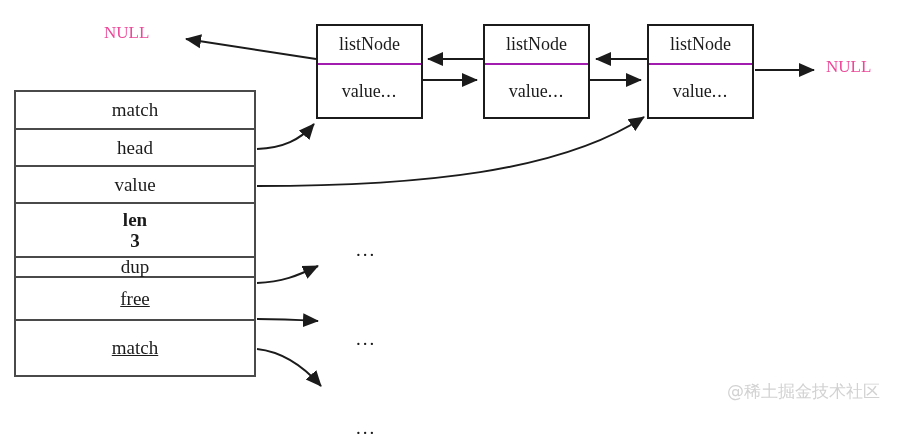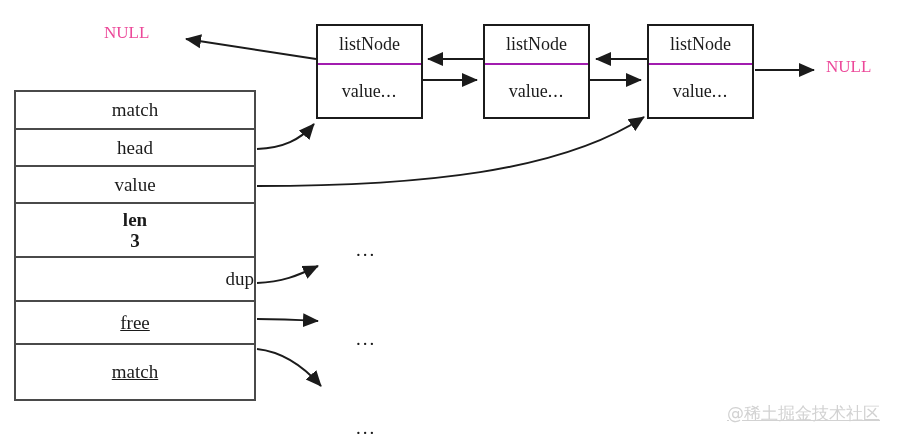--- a/index.html
+++ b/index.html
@@ -41,21 +41,21 @@
     justify-content: center;
     font-size: 19px;
     color: #1b1b1b;
     line-height: 1.12;
   }
   .struct-row:last-child { border-bottom: none; }
   .r-list   { height: 38px; }
   .r-head   { height: 37px; }
   .r-tail   { height: 37px; }
   .r-len    { height: 54px; font-weight: bold; }
-  .r-dup    { height: 44px; align-items: flex-end; }
+  .r-dup    { height: 20px; }
   .r-free   { height: 43px; text-decoration: underline; }
   .r-match  { height: 54px; text-decoration: underline; }
   .len-val  { font-size: 19px; }
 
   
   .node {
     position: absolute;
     width: 107px;
     border: 2px solid #1b1b1b;
     box-sizing: border-box;
@@ -105,26 +105,25 @@
     letter-spacing: 2px;
     white-space: nowrap;
   }
   #dots-a { left: 356px; top: 239px; }
   #dots-b { left: 356px; top: 328px; }
   #dots-c { left: 356px; top: 417px; }
 
   #watermark {
     position: absolute;
     left: 727px;
-    top: 402px;
+    top: 380px;
     font-size: 17px;
     color: #d2d2d2;
     font-family: "DejaVu Sans", "Liberation Sans", sans-serif;
     white-space: nowrap;
-    text-decoration: underline;
   }
 </style>
 </head>
 <body>
 
 <div id="canvas">
 
   <svg class="layer" viewBox="0 0 906 439" xmlns="http://www.w3.org/2000/svg">
     <defs>
       <marker id="arrowhead" viewBox="0 0 10 10" refX="9.4" refY="5" markerWidth="8" markerHeight="8" orient="auto-start-reverse">

